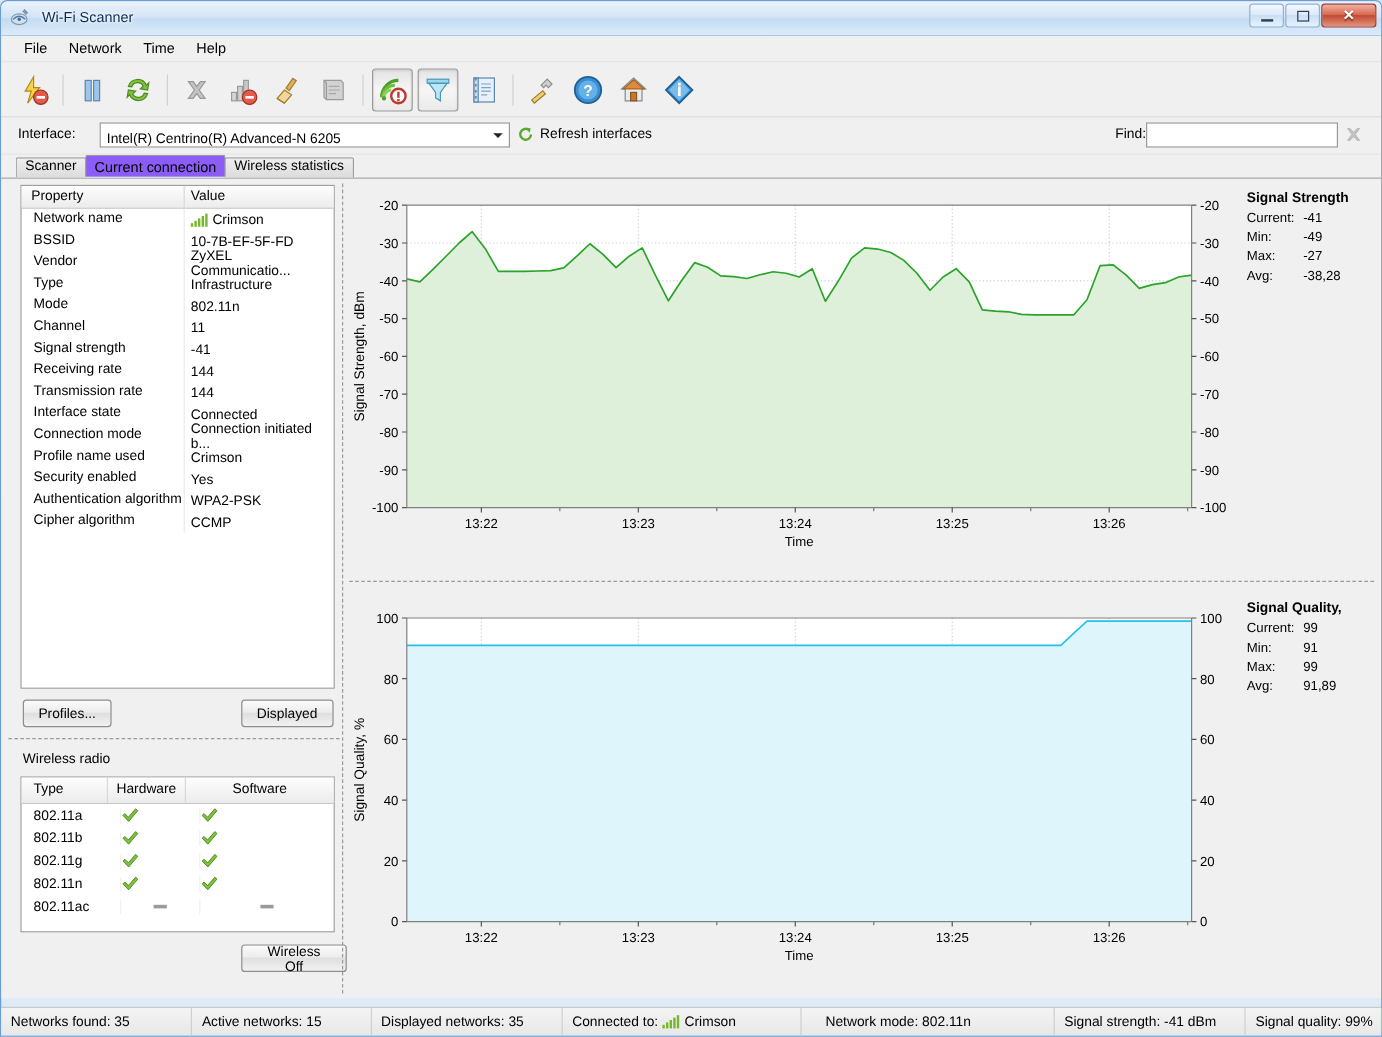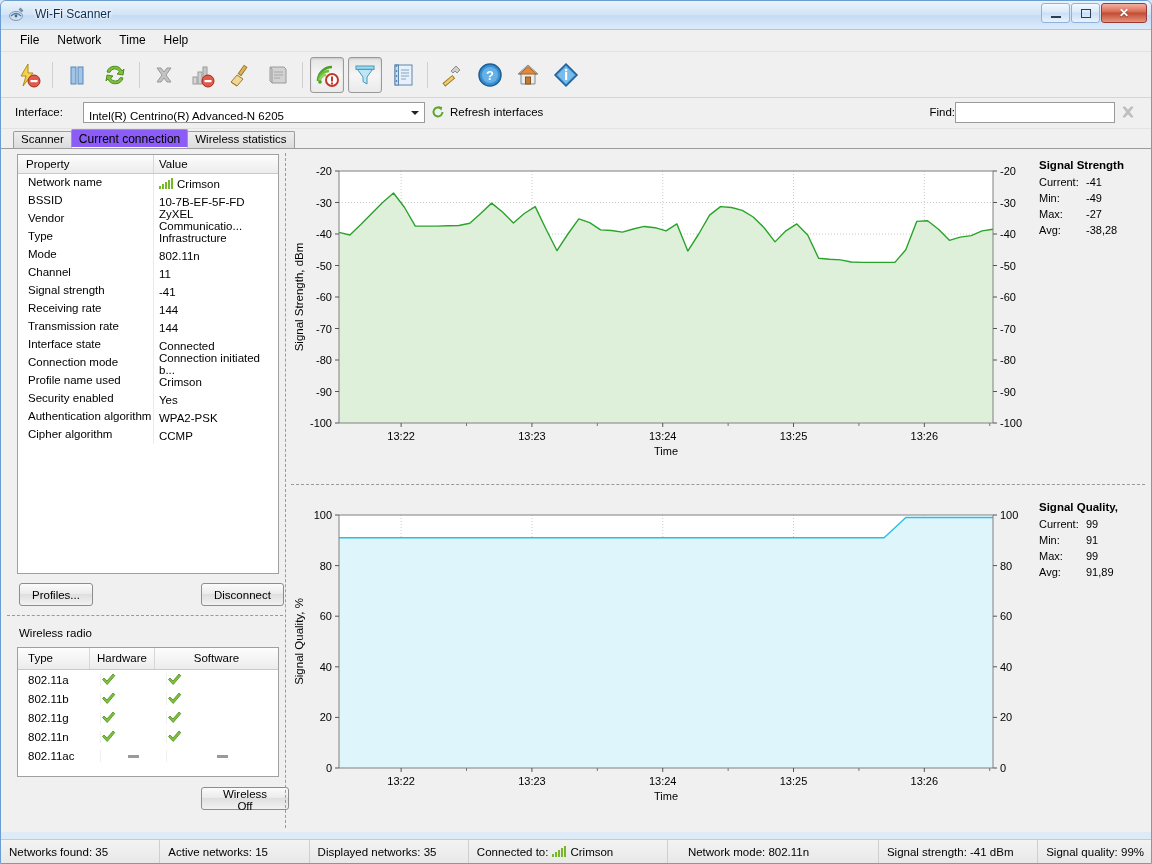--- a/index.html
+++ b/index.html
@@ -468,21 +468,21 @@
             <div class="grid-row">
               <div class="c1">Cipher algorithm</div>
               <div class="c2">
                 <span>CCMP</span>
               </div>
             </div>
           </div>
       </div>
 
       <button class="btn btn-profiles">Profiles...</button>
-      <button class="btn btn-disconnect">Disconnect</button>
+      <button class="btn btn-disconnect">Displayed</button>
 
       <div class="splitter-h"></div>
 
       <div class="radio-label">Wireless radio</div>
 
       <div class="radio-grid">
         <div class="rhead">
           <div class="rc1">Type</div>
           <div class="rc2">Hardware</div>
           <div class="rc3">Software</div>

